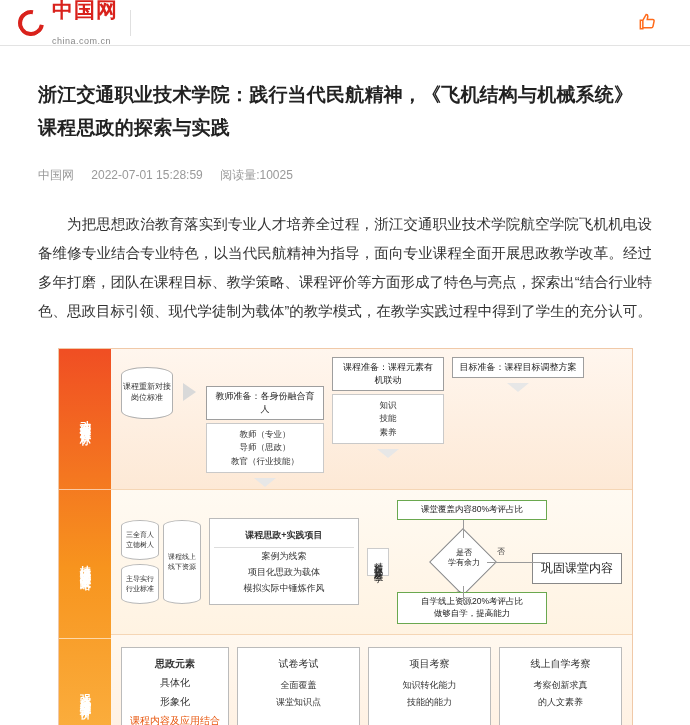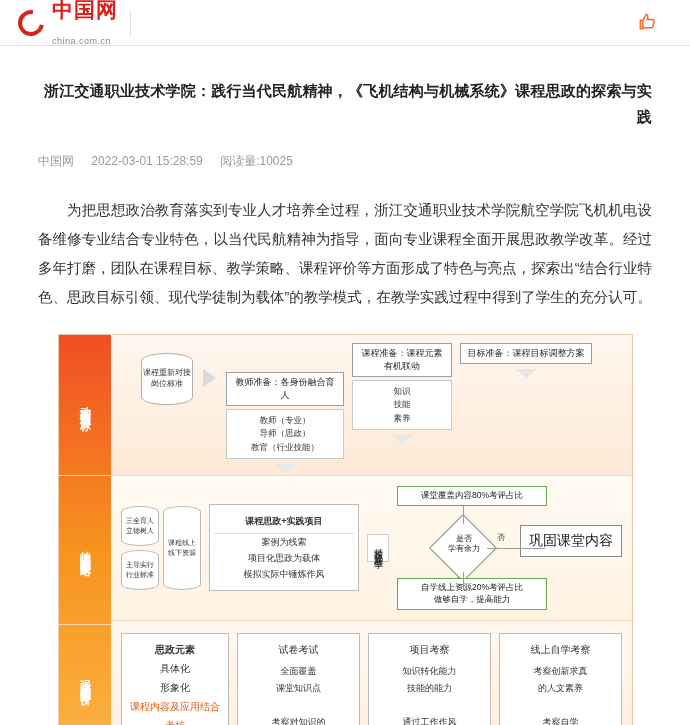--- a/index.html
+++ b/index.html
@@ -45,27 +45,26 @@
     position: absolute; right: 30px; top: 9px;
     width: 26px; height: 26px;
     display: flex; align-items: center; justify-content: center;
     color: #ff6a1a;
   }
   .thumb-btn svg { width: 20px; height: 20px; }
 
   
   .article { padding: 18px 38px 0 38px; }
   .title {
-    font-size: 15px;
+    font-size: 19px;
     font-weight: bold;
     line-height: 1.75;
     color: #222;
     margin: 14px 0 1px 0;
     letter-spacing: .2px;
-    text-align: right;
   }
   .meta {
     margin-top: 22px;
     font-size: 12px;
     color: #999;
   }
   .meta span { margin-right: 14px; }
   .body-text {
     margin-top: 26px;
     font-size: 14.5px;
@@ -119,21 +118,20 @@
   .row1 { display: flex; gap: 8px; align-items: flex-start; }
   .cyl {
     width: 52px; height: 52px;
     border: 1px solid #b0b0b0;
     border-radius: 26px/8px;
     background: #fff;
     font-size: 8px; color: #333;
     display: flex; align-items: center; justify-content: center;
     text-align: center; line-height: 1.35;
     margin-top: 10px;
-    margin-left: 20px;
   }
   .arrow-r {
     width: 0; height: 0;
     border-top: 9px solid transparent;
     border-bottom: 9px solid transparent;
     border-left: 13px solid #d9d9d9;
     margin: 26px 2px 0 2px;
   }
   .col-box { display: flex; flex-direction: column; gap: 3px; }
   .hdr {
@@ -194,23 +192,23 @@
     position: absolute; left: 42px; top: 40px;
     width: 48px; height: 48px;
     border: 1px solid #888; background: #fff;
     transform: rotate(45deg);
   }
   .diamond-label {
     position: absolute; left: 44px; top: 50px; width: 46px;
     font-size: 8px; text-align: center; line-height: 1.3; color: #222;
   }
   .flow .side-box {
-    position: absolute; right: 0; top: 41px;
+    position: absolute; right: 0; top: 55px;
     border: 1px solid #888; background: #fff;
-    font-size: 14px; padding: 6px 8px; color: #222;
+    font-size: 12px; padding: 6px 8px; color: #222;
   }
   .flow .lbl-yes, .flow .lbl-no {
     position: absolute; font-size: 8px; color: #444;
   }
   .flow .lbl-yes { left: 58px; top: 92px; }
   .flow .lbl-no { left: 100px; top: 48px; }
   .flow .ln { position: absolute; background: #9a9a9a; }
 
   
   .b3row { display: flex; gap: 8px; height: 100%; align-items: stretch; padding-top: 4px;}
@@ -244,21 +242,21 @@
       <svg viewBox="0 0 24 24" fill="none" stroke="#ff6a1a" stroke-width="1.8">
         <path d="M7 10v10H4V10h3zM7 10l4-7c1.2 0 2 .9 2 2l-.7 4H19c1 0 1.7.9 1.5 1.9l-1.3 6.3c-.2.9-1 1.8-2 1.8H7"></path>
       </svg>
     </div>
   </div>
 
   <div class="article">
     <h1 class="title">浙江交通职业技术学院：践行当代民航精神，《飞机结构与机械系统》课程思政的探索与实践</h1>
     <div class="meta">
       <span>中国网</span>
-      <span>2022-03-01 15:28:59</span>
+      <span>2022-07-01 15:28:59</span>
       <span>阅读量:10025</span>
     </div>
     <p class="body-text">为把思想政治教育落实到专业人才培养全过程，浙江交通职业技术学院航空学院飞机机电设备维修专业结合专业特色，以当代民航精神为指导，面向专业课程全面开展思政教学改革。经过多年打磨，团队在课程目标、教学策略、课程评价等方面形成了特色与亮点，探索出“结合行业特色、思政目标引领、现代学徒制为载体”的教学模式，在教学实践过程中得到了学生的充分认可。</p>
   </div>
 
   <div class="figure">
 
     <div class="left-rail">
       <div class="rail-cell r1">动态调整课程目标</div>
       <div class="rail-cell r2">持续浸润教学策略</div>
@@ -271,21 +269,21 @@
         <div class="row1">
           <div class="cyl">课程重新对接岗位标准</div>
           <div class="arrow-r"></div>
           <div class="col-box" style="width:118px;margin-top:29px;">
             <div class="hdr">教师准备：各身份融合育人</div>
             <div class="sub" style="white-space:pre-line;">教师（专业）
 导师（思政）
 教官（行业技能）</div>
             <div class="chev"></div>
           </div>
-          <div class="col-box" style="width:100px;">
+          <div class="col-box" style="width:112px;">
             <div class="hdr">课程准备：课程元素有机联动</div>
             <div class="sub" style="white-space:pre-line;">知识
 技能
 素养</div>
             <div class="chev"></div>
           </div>
           <div class="col-box" style="width:132px;">
             <div class="hdr">目标准备：课程目标调整方案</div>
             <div class="chev"></div>
           </div>

